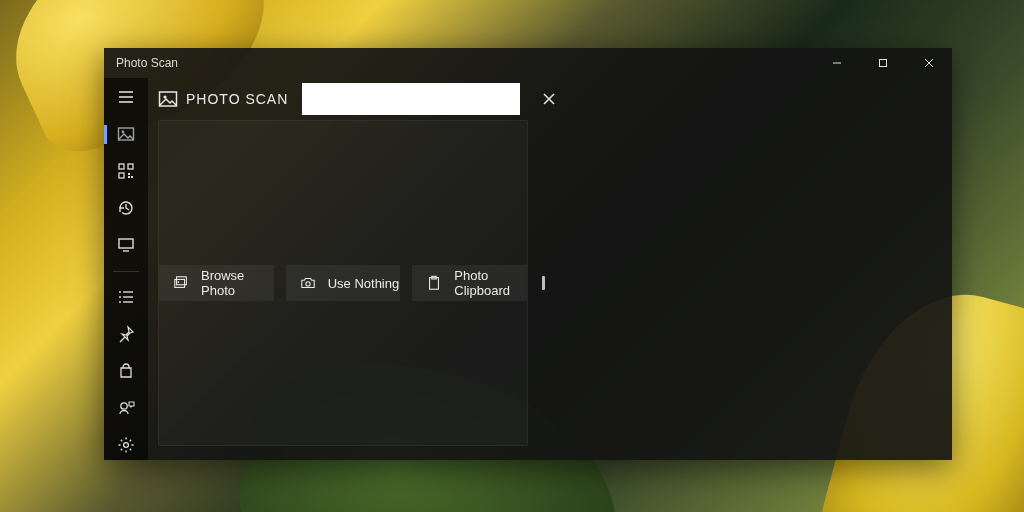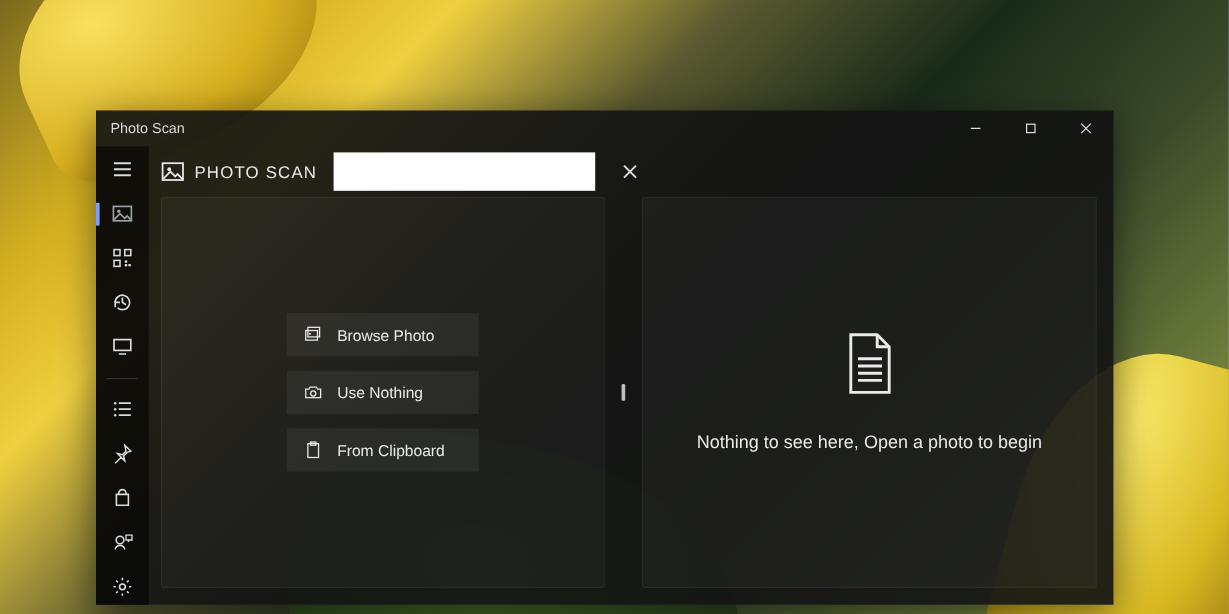--- a/index.html
+++ b/index.html
@@ -12,28 +12,27 @@
     position: absolute;
     background: radial-gradient(ellipse at 30% 30%, #f8e060, #d8b020 60%, #9a7a10);
     border-radius: 50% 20% 50% 20%;
   }
   .petal.p1 { width: 260px; height: 180px; top: -60px; left: 10px; transform: rotate(-25deg); }
   .petal.p2 { width: 200px; height: 300px; bottom: -80px; right: -20px; transform: rotate(15deg); background: radial-gradient(ellipse at 40% 20%, #f8e868, #d8b820 55%, #8a6a10); }
   .leaf  { position:absolute; width:380px; height:260px; bottom:-120px; left:240px; background: radial-gradient(ellipse at 40% 40%, #4a6a2a, #1e3015); border-radius: 40% 60% 50% 50%; transform: rotate(10deg); }
 
   .window {
     position: absolute;
-    left: 80px; top: 48px;
+    left: 104px; top: 48px;
     width: 848px; height: 412px;
     background: rgba(20,20,20,0.92);
     box-shadow: 0 8px 30px rgba(0,0,0,0.5);
     color: #e6e6e6;
     display: flex;
     flex-direction: column;
-    margin-top: 44px;
   }
   .titlebar {
     height: 30px;
     display: flex;
     align-items: center;
     padding-left: 12px;
     font-size: 12px;
     color: #d8d8d8;
   }
   .titlebar .title { flex: 0 0 auto; }
@@ -89,21 +88,21 @@
   }
 
   .content {
     flex:1; display:flex; gap:14px; padding: 0 14px 14px 10px; min-height:0;
   }
   .panel {
     background: rgba(255,255,255,0.03);
     border: 1px solid rgba(255,255,255,0.05);
     border-radius: 2px;
   }
-  .panel-left { width: 370px; display:flex; flex-direction:column; align-items:center; justify-content:center; gap:12px;}
+  .panel-left { width: 370px; display:flex; align-items:center; justify-content:center; gap:12px;}
   .divider { align-self:center; width:3px; height:14px; background:#bfbfbf; border-radius:1px; }
   .panel-right { flex:1; display:flex; flex-direction:column; align-items:center; justify-content:center; gap:26px;}
 
   .actbtn {
     width: 160px; height: 36px;
     background: rgba(255,255,255,0.06);
     display:flex; align-items:center;
     padding-left: 14px;
     gap: 12px;
     font-size: 13px;
@@ -253,35 +252,22 @@
                 <path d="M2 6h3l1-2h6l1 2h3v8H2z" fill="none" stroke="currentColor" stroke-width="1.2"></path>
                 <circle cx="9" cy="10" r="2.4" fill="none" stroke="currentColor" stroke-width="1.2"></circle>
               </svg>
             <span>Use Nothing</span>
           </div>
           <div class="actbtn">
             <svg viewBox="0 0 18 18">
                 <rect x="4" y="3" width="10" height="13" fill="none" stroke="currentColor" stroke-width="1.2"></rect>
                 <rect x="6.5" y="1.5" width="5" height="3" fill="none" stroke="currentColor" stroke-width="1.2"></rect>
               </svg>
-            <span>From Clipboard</span>
+            <span>Photo Clipboard</span>
           </div>
         </div>
 
         <div class="divider"></div>
 
-        <div class="panel panel-right">
-          <span class="docicon">
-            <svg viewBox="0 0 44 52">
-                <path d="M6 2h22l10 10v38H6z" fill="none" stroke="#eaeaea" stroke-width="2.4"></path>
-                <path d="M28 2v10h10" fill="none" stroke="#eaeaea" stroke-width="2.4"></path>
-                <line x1="12" y1="22" x2="32" y2="22" stroke="#eaeaea" stroke-width="2.4"></line>
-                <line x1="12" y1="28" x2="32" y2="28" stroke="#eaeaea" stroke-width="2.4"></line>
-                <line x1="12" y1="34" x2="32" y2="34" stroke="#eaeaea" stroke-width="2.4"></line>
-                <line x1="12" y1="40" x2="32" y2="40" stroke="#eaeaea" stroke-width="2.4"></line>
-              </svg>
-          </span>
-          <span class="emptytext">Nothing to see here, Open a photo to begin</span>
-        </div>
       </div>
     </div>
   </div>
 </div>
 
 </body></html>

